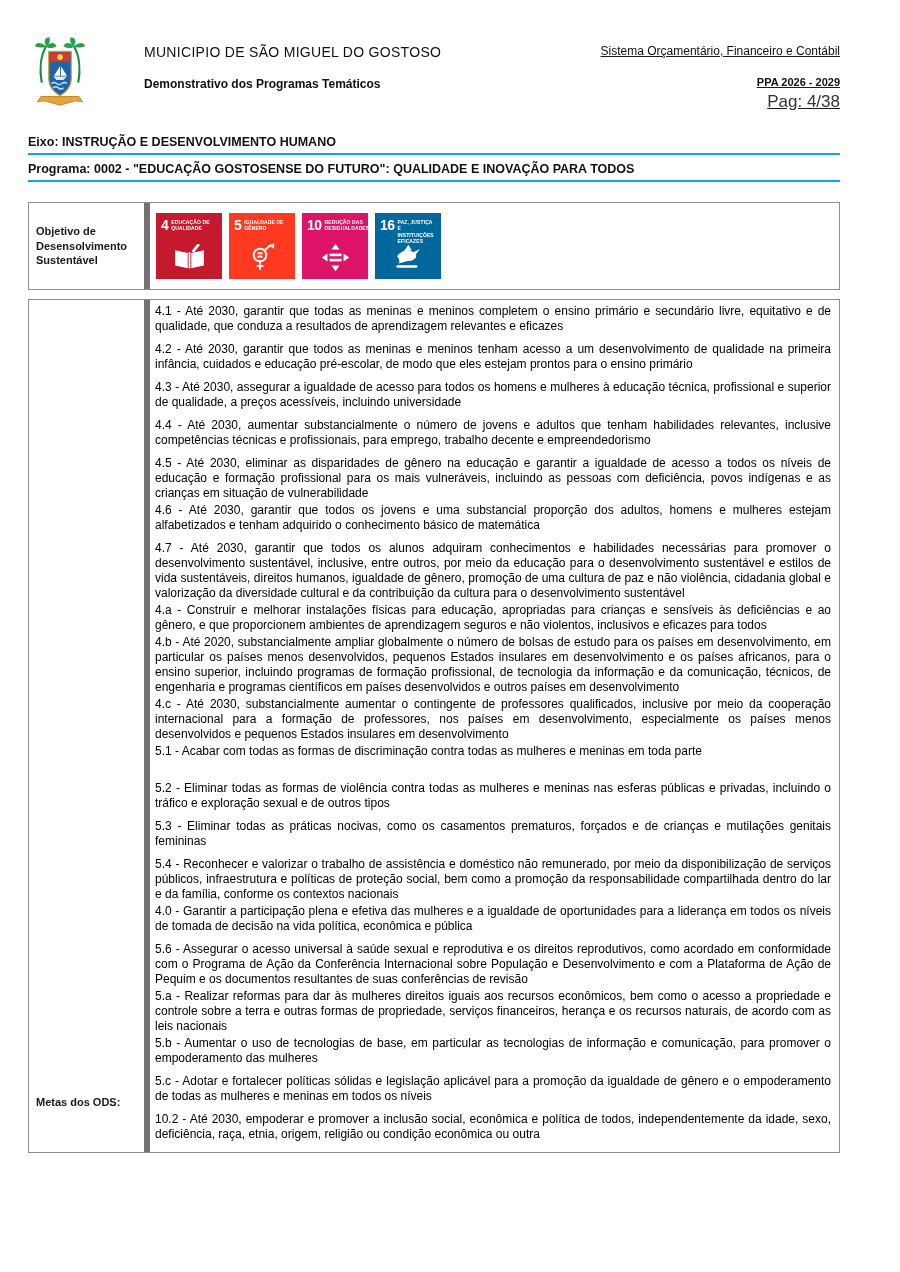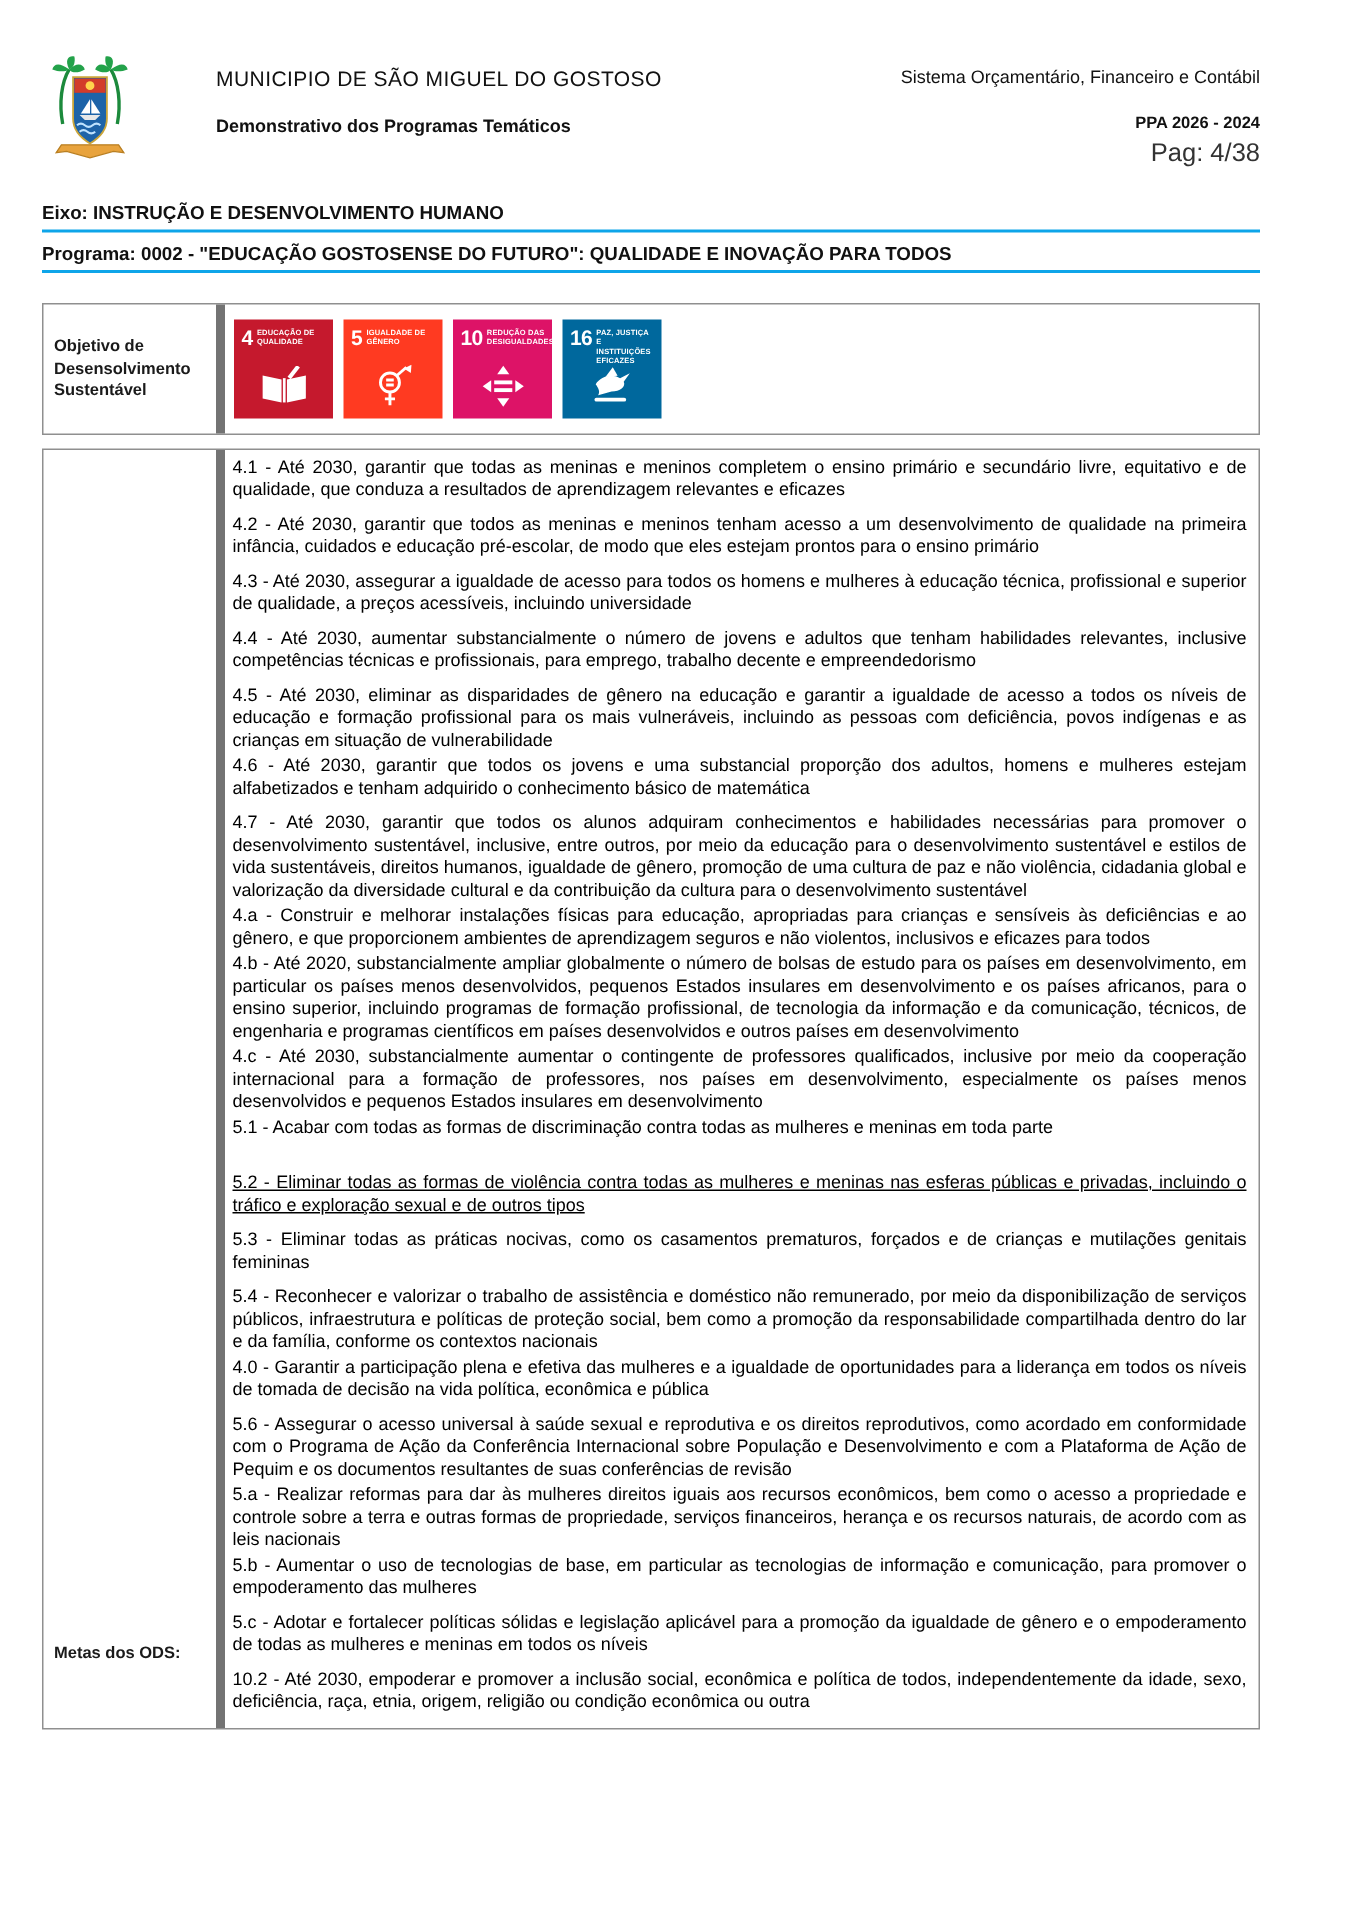--- a/index.html
+++ b/index.html
@@ -14,21 +14,21 @@
     padding:34px 28px 20px 28px;
     background:#fff; overflow:hidden; position:relative;
   }
 
   
   .header { display:flex; align-items:flex-start; }
   .logo-wrap { width:52px; height:80px; margin-left:6px; margin-right:58px; flex:0 0 auto; }
   .header-left { flex:1 1 auto; padding-top:10px; }
   .muni { font-size:14px; letter-spacing:.3px; color:#111; }
   .report-title { font-size:12px; font-weight:bold; margin-top:17px; color:#111; }
-  .header-right { text-align:right; padding-top:10px; }
+  .header-right { text-align:right; padding-top:10px;text-decoration:underline; }
   .system-name { font-size:12px; color:#111; }
   .ppa { font-size:11px; font-weight:bold; margin-top:18px; color:#111; }
   .pag { font-size:17px; margin-top:4px; color:#333; }
 
   
   .section-line {
     font-weight:bold; font-size:12.5px; color:#111;
     padding:5px 0 4px 0;
     border-bottom:2px solid #0ea5e9;
   }
@@ -63,21 +63,21 @@
 
   
   .box-content { flex:1 1 auto; }
   .metas { padding:4px 8px 10px 5px; }
   .metas p {
     font-size:12px; line-height:1.25; text-align:justify; color:#000000;
   }
   .metas p.gap-none  { margin-top:0; }
   .metas p.gap-tight { margin-top:2px; }
   .metas p.gap-normal{ margin-top:8px; }
-  .metas p.gap-large { margin-top:22px;text-decoration:underline; }
+  .metas p.gap-large { margin-top:22px; }
 </style>
 </head>
 <body>
 
 <div class="page">
 
   <header class="header">
     <div class="logo-wrap">
       <svg viewBox="0 0 60 84" width="52" height="80" aria-hidden="true">
 
@@ -106,21 +106,21 @@
 
         <path d="M8 68 L52 68 L56 74 L48 73 L30 78 L12 73 L4 74 Z" fill="#e8a33d" stroke="#b97f22" stroke-width="1"></path>
       </svg>
     </div>
     <div class="header-left">
       <div class="muni">MUNICIPIO DE SÃO MIGUEL DO GOSTOSO</div>
       <div class="report-title">Demonstrativo dos Programas Temáticos</div>
     </div>
     <div class="header-right">
       <div class="system-name">Sistema Orçamentário, Financeiro e Contábil</div>
-      <div class="ppa">PPA 2026 - 2024</div>
+      <div class="ppa">PPA 2026 - 2029</div>
       <div class="pag">Pag: 4/38</div>
     </div>
   </header>
 
   <div class="section-line eixo-line">Eixo: INSTRUÇÃO E DESENVOLVIMENTO HUMANO</div>
   <div class="section-line programa-line">Programa: 0002 - "EDUCAÇÃO GOSTOSENSE DO FUTURO": QUALIDADE E INOVAÇÃO PARA TODOS</div>
 
   <div class="box box-ods">
     <div class="box-label label-center">Objetivo de Desensolvimento Sustentável</div>
     <div class="box-content sdg-row" id="sdg-row">

